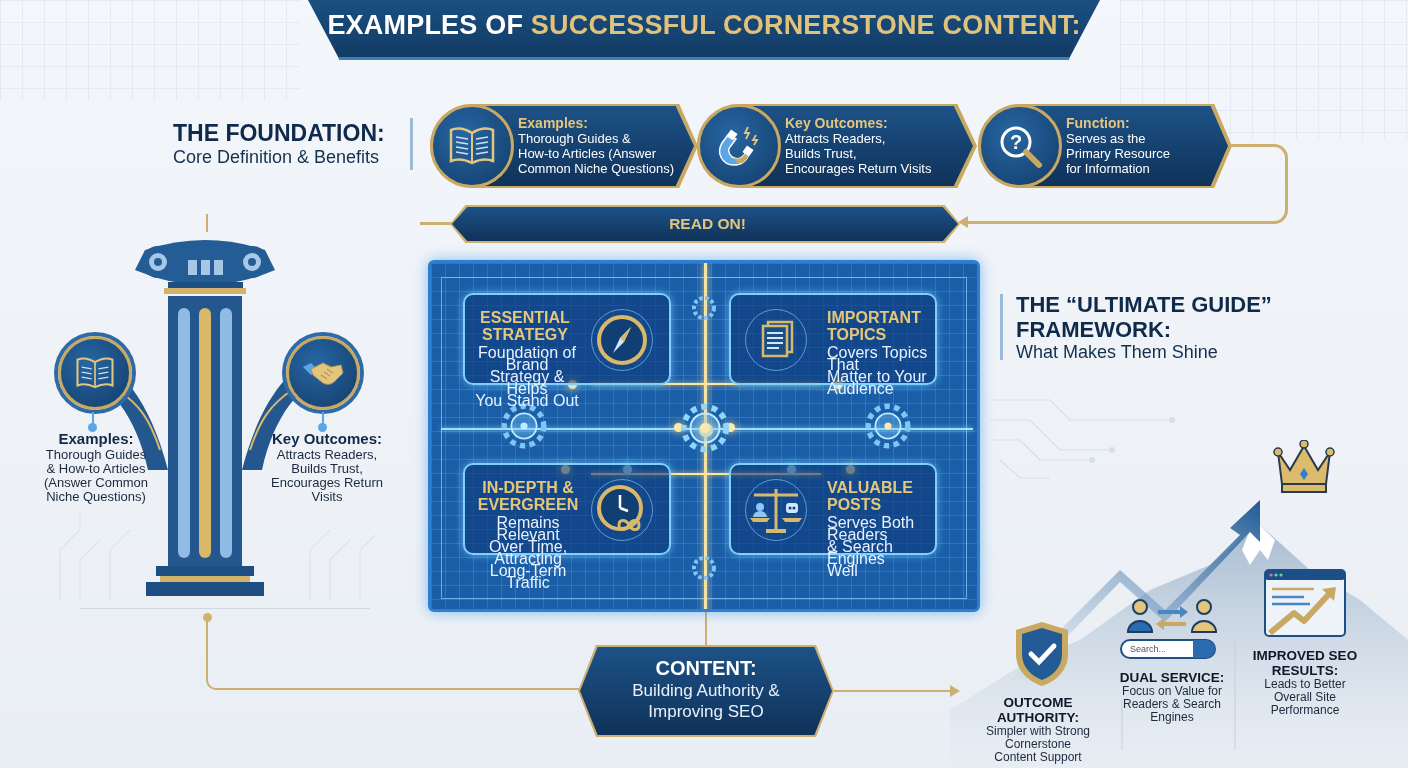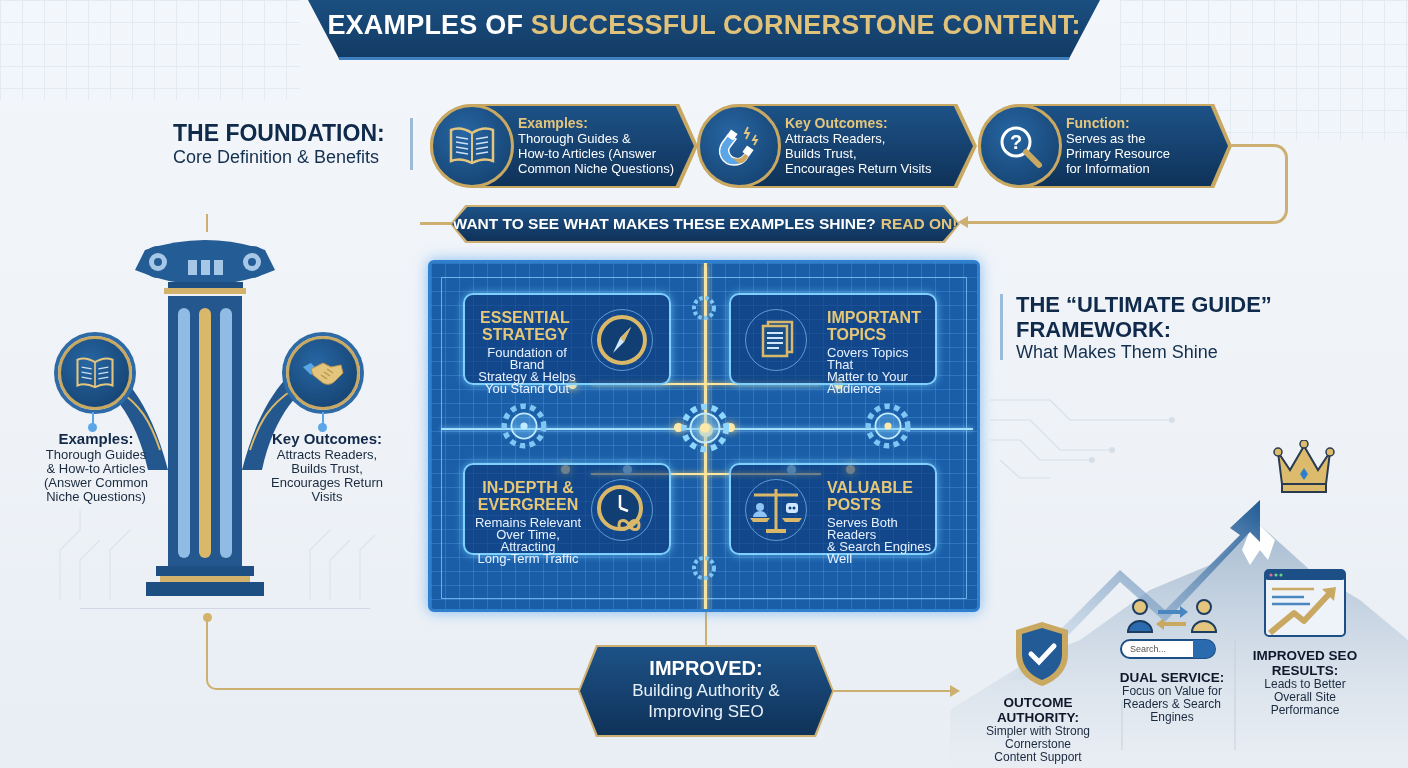--- a/index.html
+++ b/index.html
@@ -31,21 +31,21 @@
 .readon-wrap{left:450px;top:205px;width:510px;height:38px}
 .readon-bg{position:absolute;inset:0;background:#cdb071;clip-path:polygon(3% 0,97% 0,100% 50%,97% 100%,3% 100%,0 50%)}
 .readon-in{position:absolute;left:2px;top:2px;right:2px;bottom:2px;background:linear-gradient(180deg,#1d5287,#0f3259);clip-path:polygon(3% 0,97% 0,100% 50%,97% 100%,3% 100%,0 50%);display:flex;align-items:center;justify-content:center;color:#fff;font-weight:700;font-size:15.5px}
 .readon-in .gold{color:#e3c57e;margin-left:5px}
 
 .board{left:428px;top:260px;width:552px;height:352px;background:#1a5ea8;border:3px solid #2f7fcf;border-radius:6px;box-shadow:0 0 14px rgba(56,150,240,.6);overflow:hidden}
 .board-grid{position:absolute;inset:0;background-image:linear-gradient(rgba(110,180,255,.25) 1px,transparent 1px),linear-gradient(90deg,rgba(110,180,255,.25) 1px,transparent 1px);background-size:14px 14px}
 .board-inner{position:absolute;left:10px;top:14px;right:10px;bottom:10px;border:1px solid rgba(140,210,255,.7)}
 .bcard{position:absolute;width:208px;height:92px;border:2px solid #7fd0ff;border-radius:10px;background:rgba(14,58,120,.6);box-shadow:0 0 8px rgba(120,210,255,.7)}
 .bcard-title{position:absolute;font-weight:700;font-size:16px;line-height:17px;color:#e6c777;text-align:center}
-.bcard-desc{position:absolute;font-size:13px;line-height:12px;color:#e8f2ff;text-align:center}
+.bcard-desc{position:absolute;font-size:16px;line-height:12px;color:#e8f2ff;text-align:center}
 .bcard-ic{position:absolute;width:62px;height:62px;border-radius:50%;border:1px solid rgba(140,210,255,.6);display:flex;align-items:center;justify-content:center}
 .glow-v{position:absolute;width:3px;background:#f5e3a3;box-shadow:0 0 6px #ffe7a0}
 .glow-h{position:absolute;height:2px;background:#9fe0ff;box-shadow:0 0 5px #8fd6ff}
 .dot{position:absolute;width:9px;height:9px;border-radius:50%;background:#ffe9a8;box-shadow:0 0 8px #ffd36b}
 .dot.b{background:#b9ecff;box-shadow:0 0 8px #6fd0ff}
 
 .ug-title{left:1016px;top:292px;font-size:22px;font-weight:700;line-height:25px;color:#0f2a4a}
 .ug-sub{left:1016px;top:342px;font-size:18px;color:#14304f}
 
 .pillar-label{position:absolute;text-align:center;font-size:13px;line-height:14px;color:#1a2a3f}
@@ -144,21 +144,20 @@
 </div>
 
 <div class="gold-line" style="left:1230px;top:144px;width:58px;height:80px;border-width:3px 3px 3px 0;border-radius:0 14px 14px 0"></div>
 <div class="gold-line" style="left:962px;top:221px;width:270px;height:0;border-width:3px 0 0 0"></div>
 <div class="abs" style="left:958px;top:216px;width:0;height:0;border-top:6px solid transparent;border-bottom:6px solid transparent;border-right:10px solid #cdb071"></div>
 <div class="gold-line" style="left:420px;top:222px;width:32px;height:0;border-width:3px 0 0 0"></div>
 
 <div class="abs readon-wrap">
   <div class="readon-bg"></div>
   <div class="readon-in">
-      <span>WANT TO SEE WHAT MAKES THESE EXAMPLES SHINE?</span>
       <span class="gold">READ ON!</span>
     </div>
 </div>
 
 <svg class="abs" style="left:40px;top:230px" width="330" height="390" viewBox="0 0 330 390">
 
   <path d="M105 20 Q165 0 225 20 L235 40 Q200 55 165 55 Q130 55 95 40Z" fill="#245c95"></path>
   <circle cx="118" cy="32" r="16" fill="#245c95"></circle>
     <circle cx="118" cy="32" r="9" fill="#a7c7e7"></circle>
     <circle cx="118" cy="32" r="4" fill="#245c95"></circle>
@@ -394,21 +393,21 @@
       <path d="M60 90 V40 L80 20"></path>
       <path d="M260 90 V40 L280 20"></path>
       <path d="M280 90 V50 L300 30"></path>
       <path d="M310 90 V40 L325 25"></path>
     </g>
   </svg>
 
 <div class="abs outcome-wrap">
   <div class="outcome-bg"></div>
   <div class="outcome-in">
-    <span class="h">IMPROVED:</span>
+    <span class="h">CONTENT:</span>
     <span class="d">Building Authority &amp;</span>
     <span class="d">Improving SEO</span>
   </div>
 </div>
 
 <svg class="abs" style="left:950px;top:440px" width="458" height="328" viewBox="0 0 458 328">
   <defs>
     <linearGradient id="mtn" x1="0" y1="0" x2="0" y2="1">
         <stop offset="0" stop-color="#8fa9c4"></stop>
         <stop offset="1" stop-color="#e6ecf2" stop-opacity=".4"></stop>

